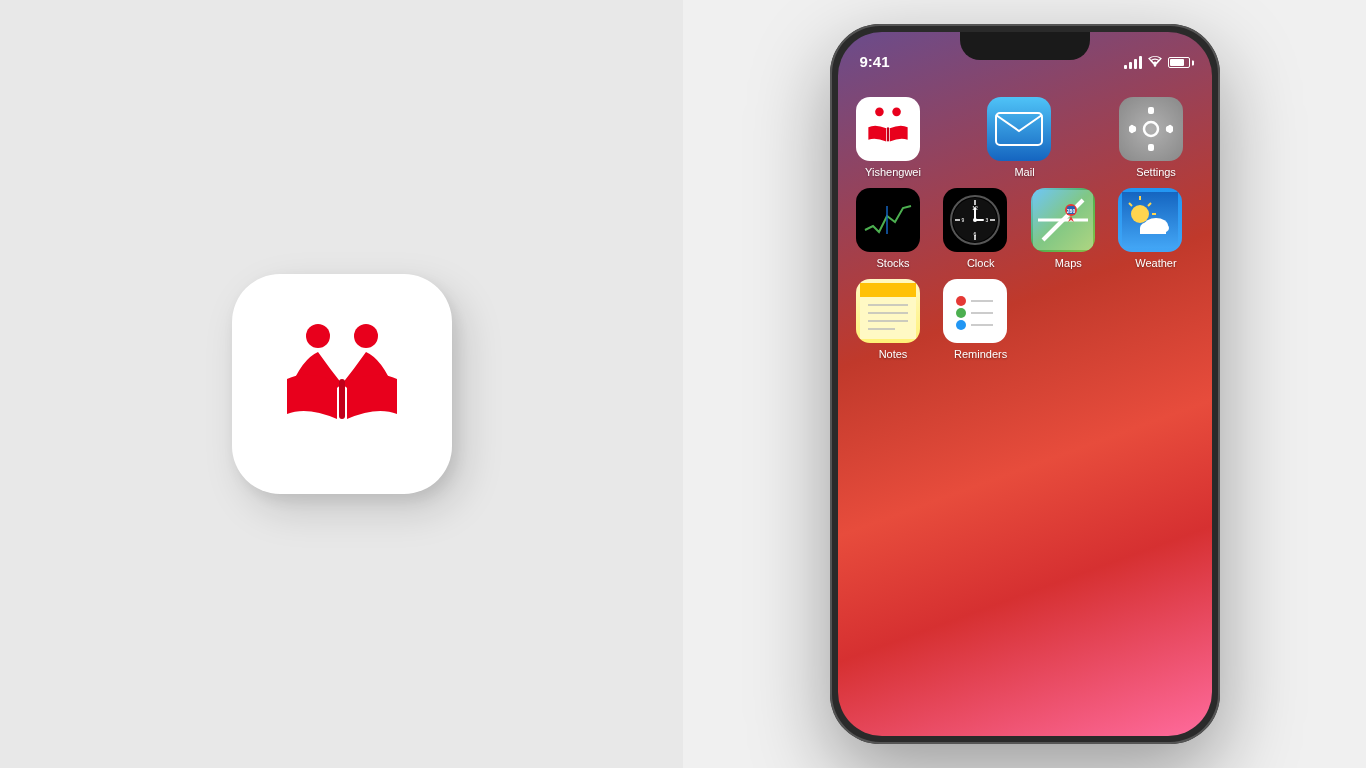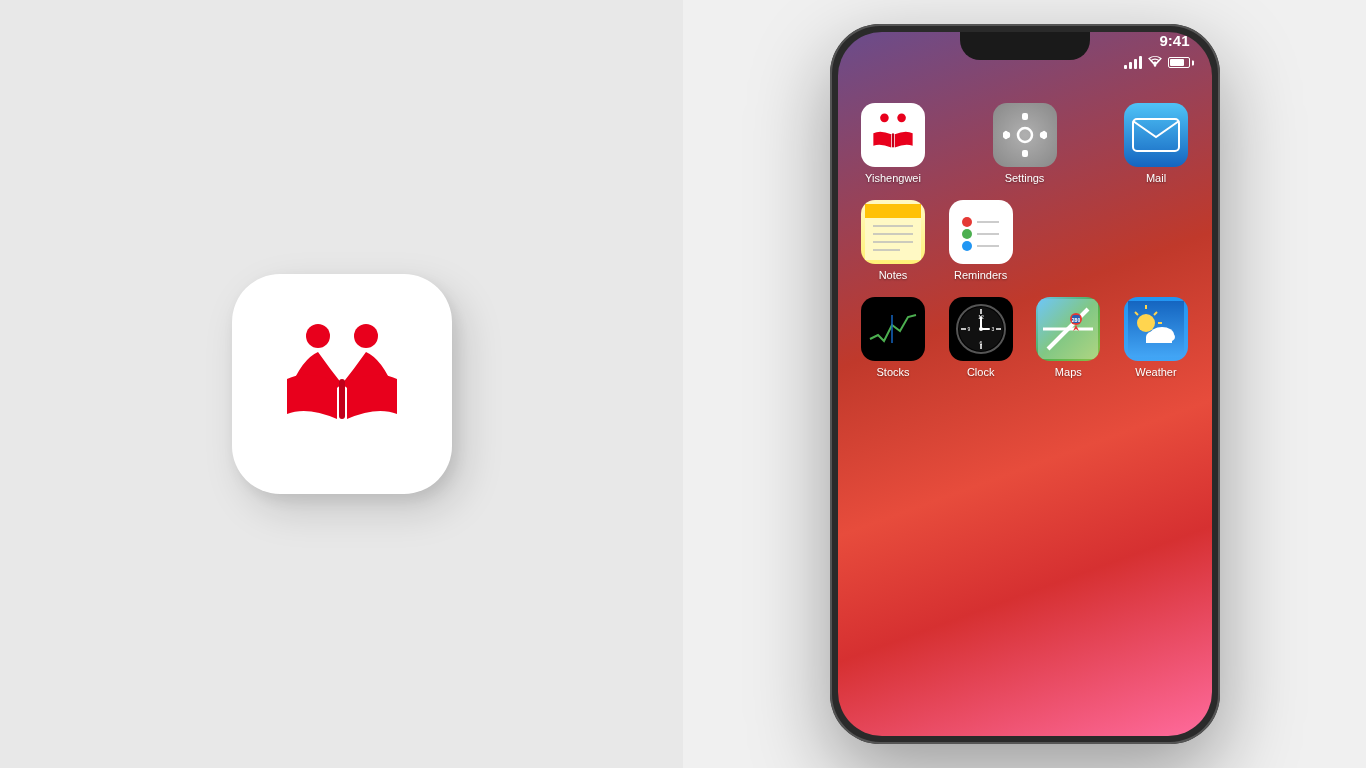--- a/index.html
+++ b/index.html
@@ -107,23 +107,22 @@
     
     .status-bar {
       position: absolute;
       top: 0;
       left: 0;
       right: 0;
       height: 44px;
       display: flex;
       align-items: flex-end;
       justify-content: space-between;
-      padding: 0 22px 6px;
+      padding: 12px 22px 6px;
       z-index: 5;
-      flex-direction: column;
     }
 
     .status-time {
       font-size: 15px;
       font-weight: 600;
       color: white;
     }
 
     .status-icons {
       display: flex;
@@ -186,24 +185,22 @@
 
     .app-row {
       display: flex;
       justify-content: space-between;
       margin-bottom: 10px;
     }
 
     .app-item {
       display: flex;
       flex-direction: column;
-      align-items: center;
       width: 75px;
       cursor: pointer;
-      margin-top: 6px;
     }
 
     .app-icon-phone {
       width: 64px;
       height: 64px;
       border-radius: 14px;
       margin-bottom: 5px;
       display: flex;
       align-items: center;
       justify-content: center;
@@ -325,20 +322,30 @@
             <div class="app-icon-phone icon-yishengwei">
               <svg width="50" height="50" viewBox="0 0 140 140">
                 <circle cx="46" cy="22" r="12" fill="#e8001c"></circle>
                 <circle cx="94" cy="22" r="12" fill="#e8001c"></circle>
                 <path d="M15 65 Q35 55 65 68 L65 105 Q35 92 15 100Z" fill="#e8001c"></path>
                 <path d="M125 65 Q105 55 75 68 L75 105 Q105 92 125 100Z" fill="#e8001c"></path>
                 <rect x="67" y="65" width="6" height="40" rx="3" fill="#c0001a"></rect>
               </svg>
             </div>
             <span class="app-label">Yishengwei</span>
+          </div>
+
+          <div class="app-item">
+            <div class="app-icon-phone icon-mail">
+              <svg width="50" height="36" viewBox="0 0 50 36">
+                <rect x="2" y="2" width="46" height="32" rx="4" fill="none" stroke="white" stroke-width="2"></rect>
+                <polyline points="2,4 25,20 48,4" fill="none" stroke="white" stroke-width="2"></polyline>
+              </svg>
+            </div>
+            <span class="app-label">Mail</span>
           </div>
 
           <div class="app-item">
             <div class="app-icon-phone icon-settings">
               <svg width="44" height="44" viewBox="0 0 44 44">
                 <g fill="white" transform="translate(22,22)">
                   <circle cx="0" cy="0" r="7" fill="none" stroke="white" stroke-width="2.5"></circle>
                   <g id="gear-teeth">
                     <rect x="-3" y="-22" width="6" height="7" rx="2"></rect>
                     <rect x="-3" y="15" width="6" height="7" rx="2"></rect>
@@ -348,68 +355,20 @@
                     <rect x="-16" y="-17" width="6" height="7" rx="2" transform="rotate(-45)"></rect>
                     <rect x="10" y="10" width="6" height="7" rx="2" transform="rotate(-45)"></rect>
                     <rect x="-16" y="10" width="6" height="7" rx="2" transform="rotate(45)"></rect>
                   </g>
                 </g>
               </svg>
             </div>
             <span class="app-label">Settings</span>
           </div>
 
-          <div class="app-item">
-            <div class="app-icon-phone icon-mail">
-              <svg width="50" height="36" viewBox="0 0 50 36">
-                <rect x="2" y="2" width="46" height="32" rx="4" fill="none" stroke="white" stroke-width="2"></rect>
-                <polyline points="2,4 25,20 48,4" fill="none" stroke="white" stroke-width="2"></polyline>
-              </svg>
-            </div>
-            <span class="app-label">Mail</span>
-          </div>
-
-        </div>
-
-        <div class="app-row">
-
-          <div class="app-item">
-            <div class="app-icon-phone icon-notes">
-              <svg width="56" height="56" viewBox="0 0 56 56">
-                <rect width="56" height="56" fill="#fff9c4"></rect>
-
-                <rect x="0" y="0" width="56" height="14" fill="#ffc107"></rect>
-
-                <line x1="8" y1="22" x2="48" y2="22" stroke="#bbb" stroke-width="1.5"></line>
-                <line x1="8" y1="30" x2="48" y2="30" stroke="#bbb" stroke-width="1.5"></line>
-                <line x1="8" y1="38" x2="48" y2="38" stroke="#bbb" stroke-width="1.5"></line>
-                <line x1="8" y1="46" x2="35" y2="46" stroke="#bbb" stroke-width="1.5"></line>
-              </svg>
-            </div>
-            <span class="app-label">Notes</span>
-          </div>
-
-          <div class="app-item">
-            <div class="app-icon-phone icon-reminders">
-              <svg width="56" height="56" viewBox="0 0 56 56">
-                <rect width="56" height="56" fill="white"></rect>
-
-                <circle cx="14" cy="18" r="5" fill="#e53935"></circle>
-                <line x1="24" y1="18" x2="46" y2="18" stroke="#ccc" stroke-width="2"></line>
-                <circle cx="14" cy="30" r="5" fill="#4caf50"></circle>
-                <line x1="24" y1="30" x2="46" y2="30" stroke="#ccc" stroke-width="2"></line>
-                <circle cx="14" cy="42" r="5" fill="#2196f3"></circle>
-                <line x1="24" y1="42" x2="46" y2="42" stroke="#ccc" stroke-width="2"></line>
-              </svg>
-            </div>
-            <span class="app-label">Reminders</span>
-          </div>
-
-          <div class="app-item" style="visibility:hidden;"></div>
-          <div class="app-item" style="visibility:hidden;"></div>
         </div>
 
         <div class="app-row">
 
           <div class="app-item">
             <div class="app-icon-phone icon-stocks">
               <svg width="54" height="44" viewBox="0 0 54 44">
                 <polyline points="4,32 12,28 18,34 26,18 34,24 42,10 50,8" fill="none" stroke="#4caf50" stroke-width="2"></polyline>
                 <line x1="26" y1="8" x2="26" y2="36" stroke="#1565c0" stroke-width="1.5"></line>
               </svg>
@@ -490,17 +449,55 @@
 
                 <ellipse cx="34" cy="34" rx="12" ry="8" fill="white"></ellipse>
                 <ellipse cx="26" cy="36" rx="8" ry="6" fill="white"></ellipse>
                 <ellipse cx="40" cy="36" rx="7" ry="5" fill="white"></ellipse>
                 <rect x="18" y="36" width="26" height="6" fill="white"></rect>
               </svg>
             </div>
             <span class="app-label">Weather</span>
           </div>
         </div>
+
+        <div class="app-row">
+
+          <div class="app-item">
+            <div class="app-icon-phone icon-notes">
+              <svg width="56" height="56" viewBox="0 0 56 56">
+                <rect width="56" height="56" fill="#fff9c4"></rect>
+
+                <rect x="0" y="0" width="56" height="14" fill="#ffc107"></rect>
+
+                <line x1="8" y1="22" x2="48" y2="22" stroke="#bbb" stroke-width="1.5"></line>
+                <line x1="8" y1="30" x2="48" y2="30" stroke="#bbb" stroke-width="1.5"></line>
+                <line x1="8" y1="38" x2="48" y2="38" stroke="#bbb" stroke-width="1.5"></line>
+                <line x1="8" y1="46" x2="35" y2="46" stroke="#bbb" stroke-width="1.5"></line>
+              </svg>
+            </div>
+            <span class="app-label">Notes</span>
+          </div>
+
+          <div class="app-item">
+            <div class="app-icon-phone icon-reminders">
+              <svg width="56" height="56" viewBox="0 0 56 56">
+                <rect width="56" height="56" fill="white"></rect>
+
+                <circle cx="14" cy="18" r="5" fill="#e53935"></circle>
+                <line x1="24" y1="18" x2="46" y2="18" stroke="#ccc" stroke-width="2"></line>
+                <circle cx="14" cy="30" r="5" fill="#4caf50"></circle>
+                <line x1="24" y1="30" x2="46" y2="30" stroke="#ccc" stroke-width="2"></line>
+                <circle cx="14" cy="42" r="5" fill="#2196f3"></circle>
+                <line x1="24" y1="42" x2="46" y2="42" stroke="#ccc" stroke-width="2"></line>
+              </svg>
+            </div>
+            <span class="app-label">Reminders</span>
+          </div>
+
+          <div class="app-item" style="visibility:hidden;"></div>
+          <div class="app-item" style="visibility:hidden;"></div>
+        </div>
       </div>
 
     </div>
   </div>
 </div>
 
 </body></html>

